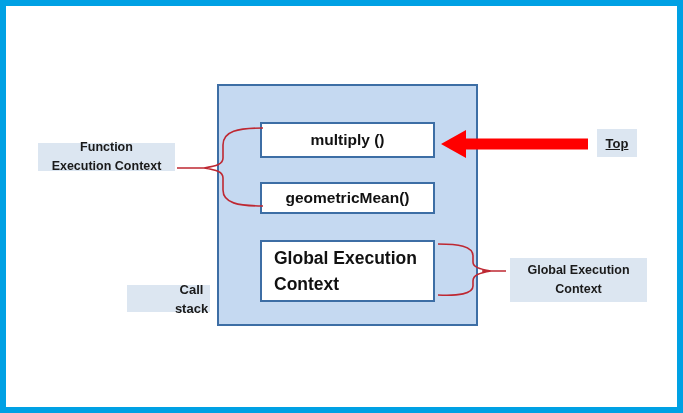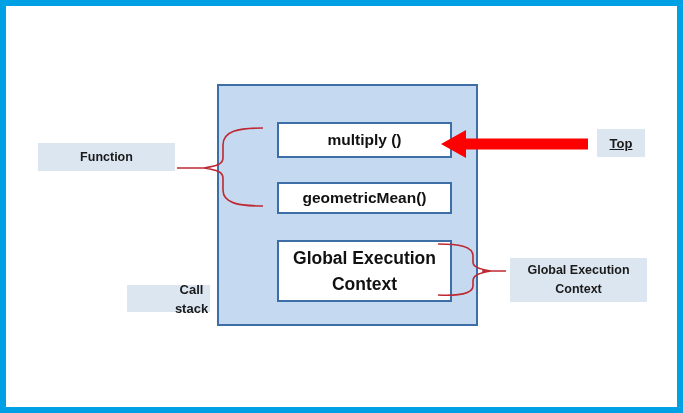--- a/index.html
+++ b/index.html
@@ -1,31 +1,31 @@
 <!DOCTYPE html>
 <html><head>
 <meta charset="utf-8">
 <style>
   html,body{margin:0;padding:0;background:#ffffff;font-family:"Liberation Sans",sans-serif;}
   .canvas{position:relative;width:683px;height:413px;background:#ffffff;overflow:hidden;}
   .outer-frame{position:absolute;inset:0;border:6px solid #00A1E4;pointer-events:none;box-sizing:border-box;}
   .call-stack{position:absolute;left:217px;top:84px;width:261px;height:242px;
               background:#C5D9F1;border:2px solid #3D6EA5;box-sizing:border-box;}
-  .stack-frame{position:absolute;left:277px;width:175px;background:#ffffff;
+  .stack-frame{position:absolute;left:260px;width:175px;background:#ffffff;
                border:2px solid #3D6EA5;box-sizing:border-box;
-               display:flex;align-items:center;justify-content:center;text-align:center;
+               display:flex;align-items:center;justify-content:center;text-align:left;
                font-weight:700;color:#111111;}
   .frame-1{top:122px;height:36px;font-size:15.5px;}
   .frame-2{top:182px;height:32px;font-size:15.5px;}
   .frame-3{top:240px;height:62px;font-size:17.5px;line-height:26px;padding:12px 12px;}
   .note{position:absolute;background:#DCE6F1;color:#1A1A1A;font-weight:700;
         display:flex;flex-direction:column;align-items:center;justify-content:center;
         text-align:center;font-size:12.5px;line-height:19px;box-sizing:border-box;}
   .note-function{left:38px;top:143px;width:137px;height:28px;}
-  .note-top{left:597px;top:129px;width:48px;height:28px;font-size:13px;text-decoration:underline;}
+  .note-top{left:597px;top:129px;width:40px;height:28px;font-size:13px;text-decoration:underline;}
   .note-callstack{left:127px;top:285px;width:83px;height:27px;font-size:13px;padding-left:46px;}
   .note-global{left:510px;top:258px;width:137px;height:44px;}
   .overlay{position:absolute;left:0;top:0;width:683px;height:413px;pointer-events:none;}
 </style>
 </head>
 <body>
 
 <div class="canvas">
 
   <div class="call-stack"></div>
@@ -35,20 +35,21 @@
   </div>
   <div class="stack-frame frame-2">
     <span>geometricMean()</span>
   </div>
   <div class="stack-frame frame-3">
     <span>Global Execution Context</span>
   </div>
 
   <div class="note note-function">
     <span>Function</span>
+    <span>Execution Context</span>
   </div>
 
   <div class="note note-top">
     <span>Top</span>
   </div>
 
   <div class="note note-callstack">
     <span>Call stack</span>
   </div>
 

